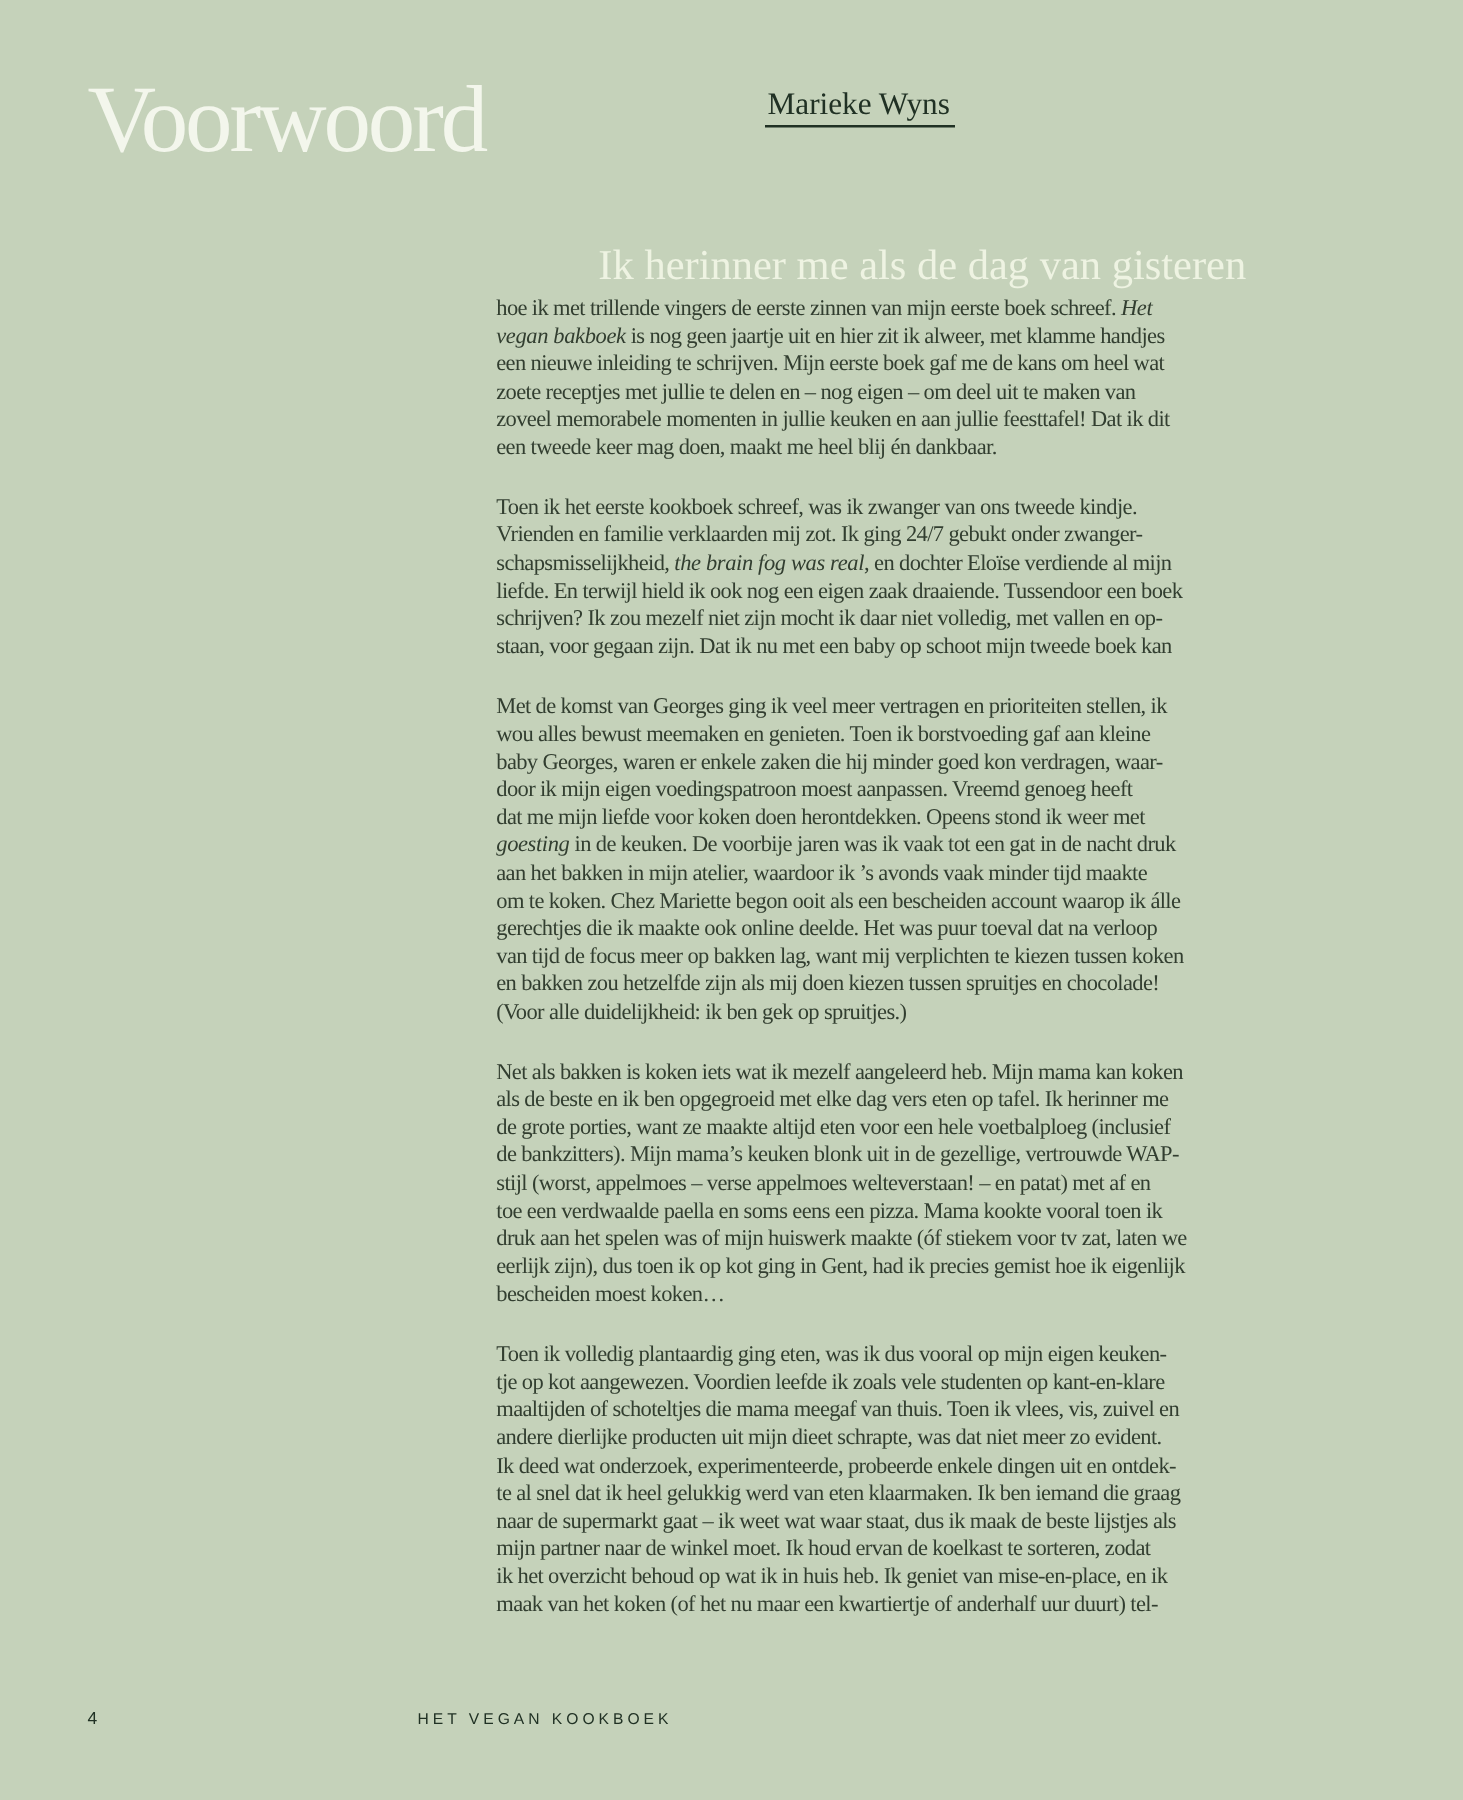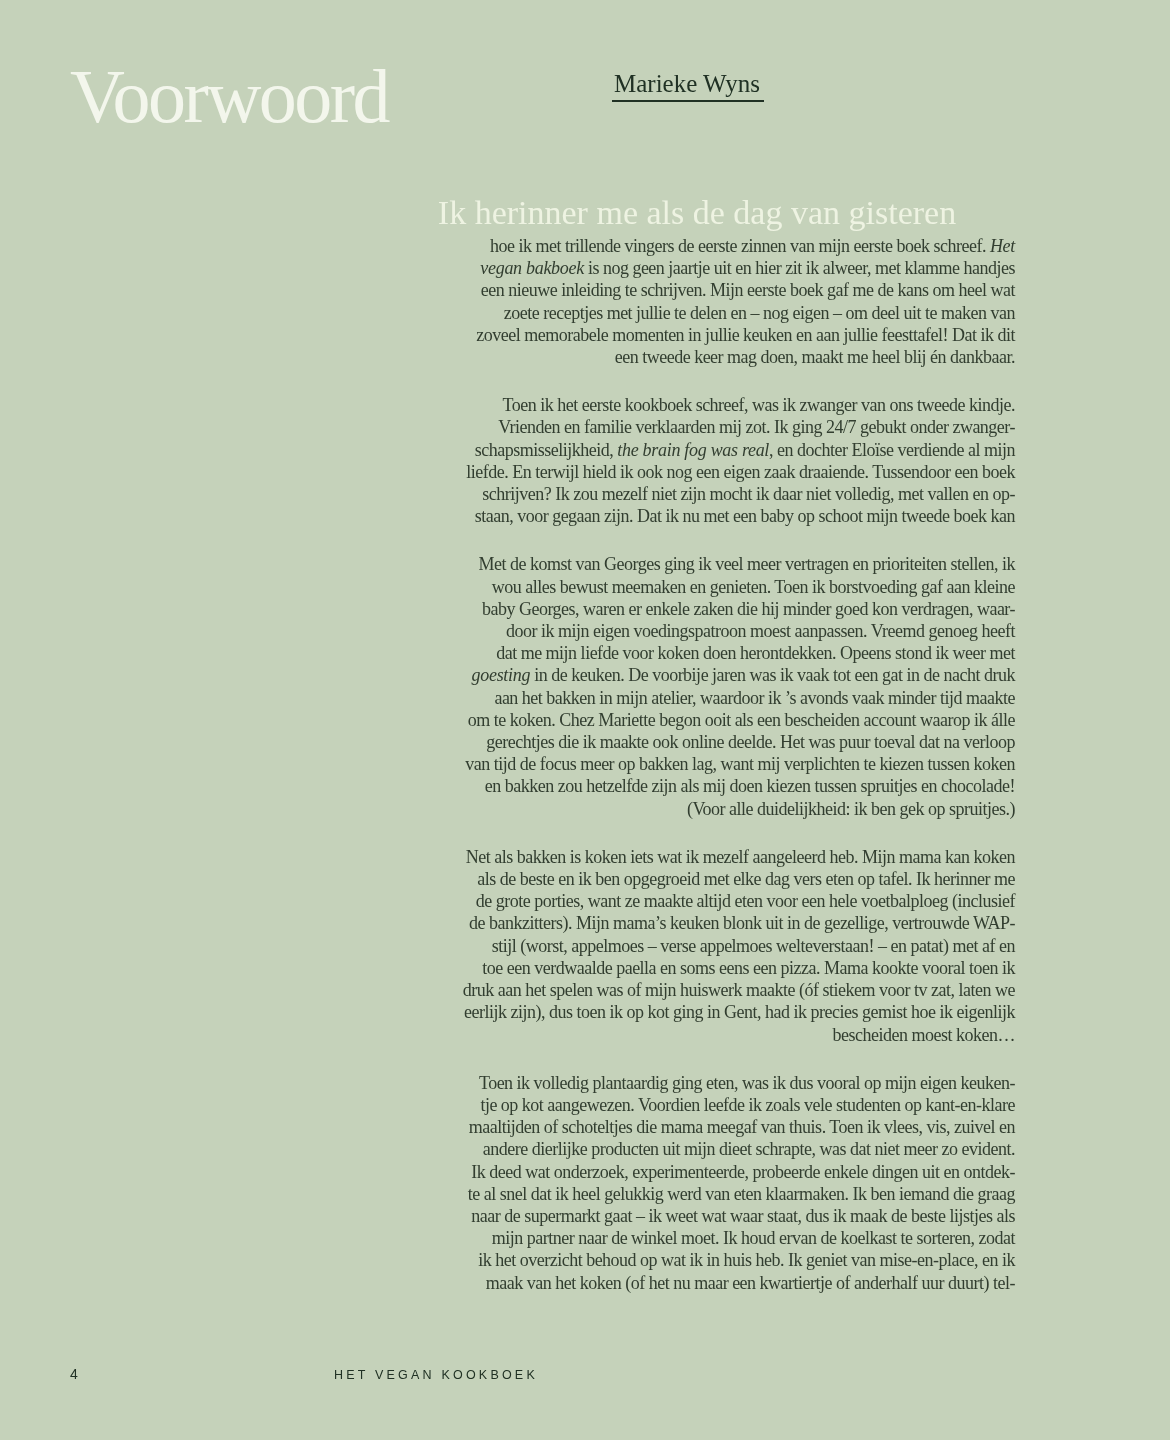--- a/index.html
+++ b/index.html
@@ -32,26 +32,26 @@
     border-bottom:2px solid var(--ink-dark);
     padding:0 4px 2px 2px;
   }
   .content{
     position:absolute;left:397px;top:194px;width:618px;
   }
   .lead-heading{
     margin:0 0 4px 0;
     font-size:34px;font-weight:400;line-height:37px;
     color:var(--cream-soft);
-    text-align:center;
+    text-align:right;
     padding-right:18px;
     white-space:nowrap;
   }
   .body-text{color:var(--ink);}
-  .para{margin:0;text-align:right;}
+  .para{margin:0;}
   .para + .para{margin-top:26px;}
   .line{
     font-size:18px;
     line-height:22.2px;
     letter-spacing:-0.5px;
     white-space:nowrap;
   }
   .line i{letter-spacing:-0.3px;}
   .footer-pagenum{
     position:absolute;left:70px;top:1366px;

